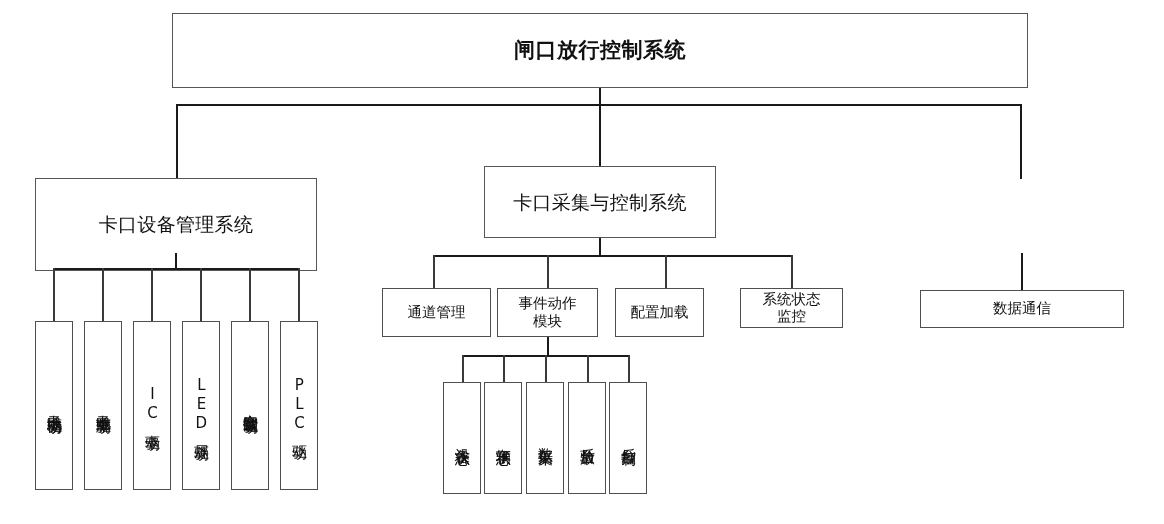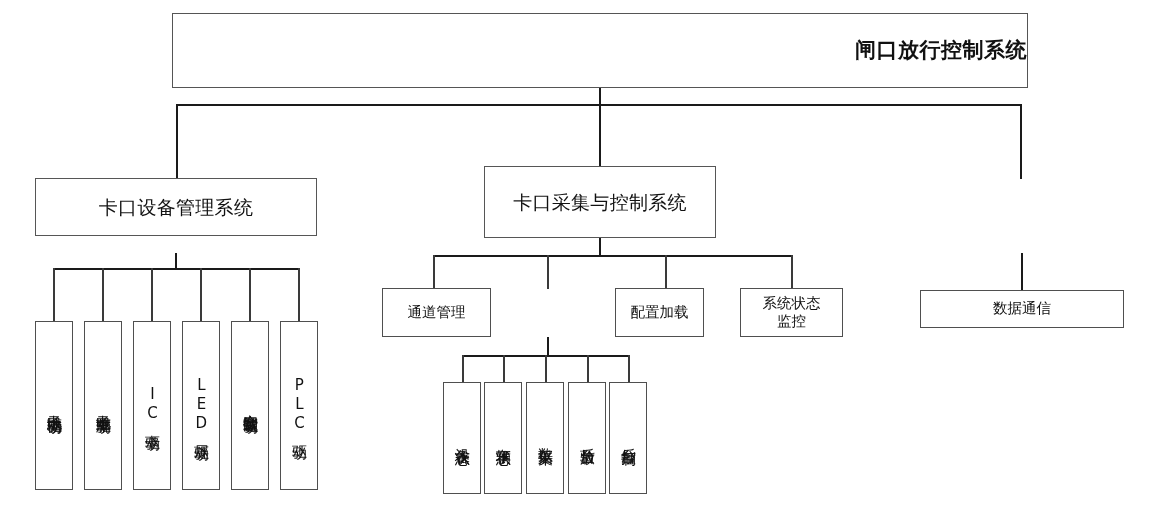--- a/index.html
+++ b/index.html
@@ -32,21 +32,20 @@
     text-align: center;
     line-height: 1.18;
     color: #111111;
   }
   .node.root {
     border-width: 1.8px;
     border-color: #555555;
     font-weight: bold;
     font-size: 21px;
     letter-spacing: 0.5px;
-    justify-content: flex-end;
   }
   .node.lvl2 {
     font-size: 19px;
     border-color: #565656;
     letter-spacing: 0.3px;
   }
   .node.lvl3 {
     font-size: 14.5px;
     border-color: #4f4f4f;
   }
@@ -86,21 +85,21 @@
   </div>
 
   <div class="ln v" style="left:599px; top:88px; height:17px;"></div>
 
   <div class="ln h" style="left:176px; top:104px; width:846px;"></div>
 
   <div class="ln v" style="left:176px; top:104px; height:75px;"></div>
   <div class="ln v" style="left:599px; top:104px; height:63px;"></div>
   <div class="ln v" style="left:1020px; top:104px; height:75px;"></div>
 
-  <div class="node lvl2" style="left:35px; top:178px; width:282px; height:58px;">
+  <div class="node lvl2" style="left:35px; top:178px; width:282px; height:93px;">
     <span>卡口设备管理系统</span>
   </div>
 
   <div class="node lvl2" style="left:484px; top:166px; width:232px; height:72px;">
     <span>卡口采集与控制系统</span>
   </div>
 
 
   <div class="ln v" style="left:175px; top:253px; height:16px;"></div>
   <div class="ln h" style="left:53px; top:268px; width:245px;"></div>
@@ -134,26 +133,32 @@
   <div class="ln h" style="left:433px; top:255px; width:359px;"></div>
   <div class="ln v thin" style="left:433px; top:255px; height:34px;"></div>
   <div class="ln v thin" style="left:547px; top:255px; height:34px;"></div>
   <div class="ln v thin" style="left:665px; top:255px; height:34px;"></div>
   <div class="ln v thin" style="left:791px; top:255px; height:34px;"></div>
 
   <div class="node lvl3" style="left:382px; top:288px; width:109px; height:49px;">
     <span>通道管理</span>
   </div>
 
+  <div class="node lvl3" style="left:497px; top:288px; width:101px; height:49px;">
+    <span>
+      <span>事件动作</span><br>
+      <span>模块</span>
+    </span>
+  </div>
 
   <div class="node lvl3" style="left:615px; top:288px; width:89px; height:49px;">
     <span>配置加载</span>
   </div>
 
-  <div class="node lvl3" style="left:740px; top:288px; width:103px; height:49px;">
+  <div class="node lvl3" style="left:740px; top:288px; width:103px; height:40px;">
     <span>
       <span>系统状态</span><br>
       <span>监控</span>
     </span>
   </div>
 
   <div class="ln v" style="left:547px; top:337px; height:19px;"></div>
   <div class="ln h" style="left:462px; top:355px; width:167px;"></div>
   <div class="ln v thin" style="left:462px; top:355px; height:28px;"></div>
   <div class="ln v thin" style="left:503px; top:355px; height:28px;"></div>

